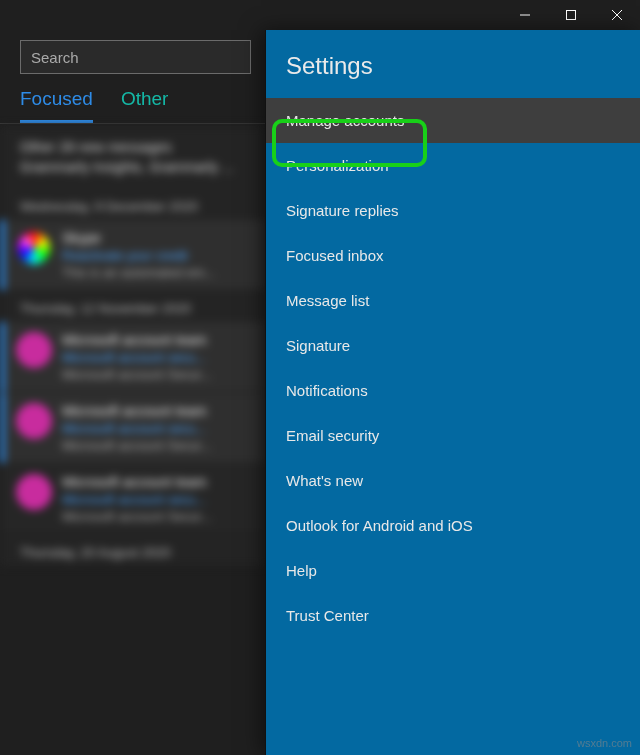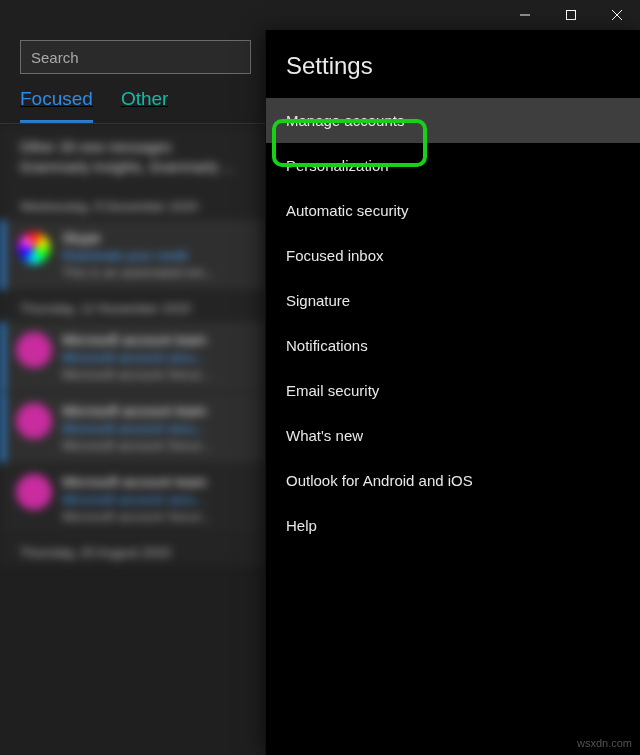--- a/index.html
+++ b/index.html
@@ -64,21 +64,20 @@
   color: #d946ef;
   font-size: 15px;
   width: 100%;
 }
 .search-box input::placeholder { color: #aaa; }
 .tabs {
   display: flex;
   gap: 28px;
   padding: 6px 20px 0 20px;
   border-bottom: 1px solid #3a3a3a;
-  text-decoration: underline;
 }
 .tab {
   font-size: 19px;
   padding-bottom: 10px;
   color: #14b8a6;
   cursor: pointer;
 }
 .tab.active {
   color: #2e8be6;
   border-bottom: 3px solid #2e8be6;
@@ -138,21 +137,21 @@
 .email-from { color: #e8e8e8; font-size: 14px; }
 .email-subject { color: #4da6ff; font-size: 13px; margin-top: 2px; }
 .email-preview { color: #aaa; font-size: 13px; margin-top: 2px; }
 
 .settings-panel {
   position: absolute;
   top: 0;
   right: 0;
   width: 375px;
   height: 100%;
-  background: #000000;
+  background: #0369a1;
   box-shadow: -4px 0 20px rgba(0,0,0,0.5);
   border-left: 1px solid #111;
 }
 .settings-title {
   color: #eaeaea;
   font-size: 24px;
   font-weight: 400;
   padding: 22px 20px 18px 20px;
 }
 .settings-list {
@@ -263,26 +262,28 @@
 
         <div class="email-group-header">Thursday, 20 August 2020</div>
       </div>
     </div>
 
     <div class="settings-panel">
       <div class="settings-title">Settings</div>
       <div class="settings-list">
         <div class="settings-item selected">Manage accounts</div>
         <div class="settings-item">Personalization</div>
-        <div class="settings-item">Automatic security</div>
+        <div class="settings-item">Signature replies</div>
         <div class="settings-item">Focused inbox</div>
+        <div class="settings-item">Message list</div>
         <div class="settings-item">Signature</div>
         <div class="settings-item">Notifications</div>
         <div class="settings-item">Email security</div>
         <div class="settings-item">What's new</div>
         <div class="settings-item">Outlook for Android and iOS</div>
         <div class="settings-item">Help</div>
+        <div class="settings-item">Trust Center</div>
       </div>
       <div class="highlight-box" style="top:89px; left:6px; width:155px; height:48px;"></div>
     </div>
   </div>
   <div class="watermark">wsxdn.com</div>
 </div>
 
 </body></html>

